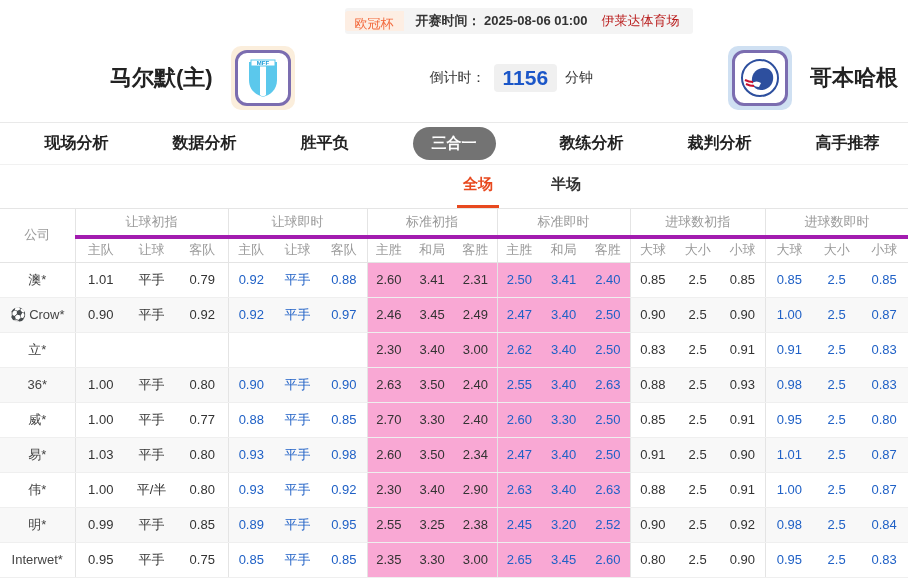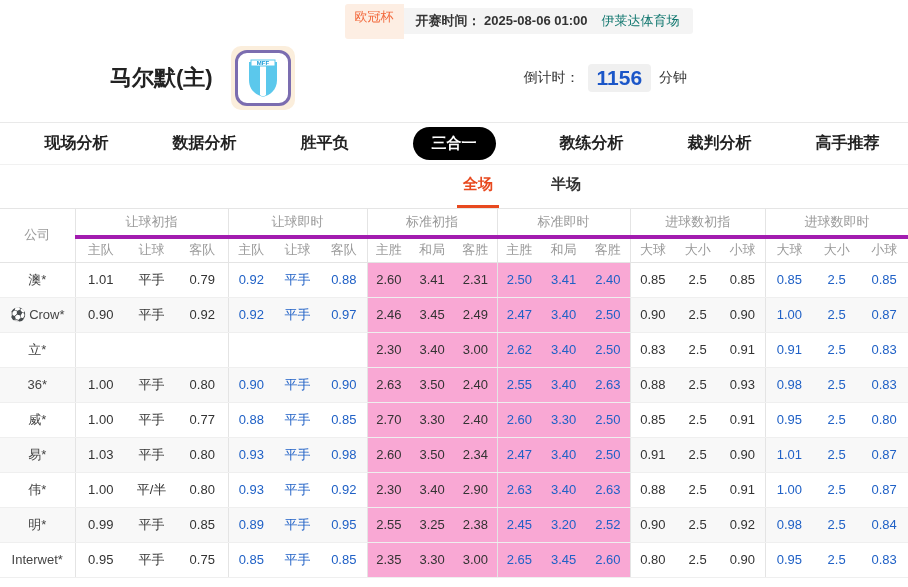--- a/index.html
+++ b/index.html
@@ -3,45 +3,45 @@
 <meta charset="utf-8">
 <style>
   * { margin:0; padding:0; box-sizing:border-box; }
   html,body { width:908px; height:587px; overflow:hidden; background:#fff;
     font-family:"Liberation Sans","DejaVu Sans",sans-serif; color:#333; }
 
   
   .topbar-wrap { display:flex; justify-content:center; padding-top:8px; }
   .topbar { position:relative; left:65px; display:flex; align-items:center;
     background:#f4f4f4; border-radius:3px; height:26px; padding-right:14px; font-size:13px; }
-  .league-badge { background:#fdeee3; color:#f2693c; height:35px; line-height:26px;
+  .league-badge { background:#fdeee3; color:#f2693c; height:20px; line-height:26px;
     padding:0 10px; border-radius:3px 0 0 3px; margin-right:12px; font-size:13px;text-align:right; }
   .kickoff { font-weight:bold; color:#333; margin-right:14px; }
-  .venue { color:#0f766e; }
+  .venue { color:#b91c1c; }
 
   
   .match-header { display:flex; align-items:center; height:88px; padding:0 10px 0 110px; }
   .team { display:flex; align-items:center; }
   .team-name { font-size:22px; font-weight:bold; color:#222; }
   .crest-box { width:64px; height:64px; border-radius:10px; display:flex;
     align-items:center; justify-content:center; margin:0 18px; }
   .crest-box.home { background:#fbeedc; }
   .crest-box.away { background:#cfe0f2; }
   .crest-inner { width:56px; height:56px; background:#fff; border:3px solid #7b6db0;
     border-radius:12px; display:flex; align-items:center; justify-content:center; overflow:hidden; }
   .countdown { flex:1; display:flex; align-items:center; justify-content:center; font-size:14px; color:#333; }
   .countdown .num { background:#f0f0f0; border-radius:4px; padding:2px 9px; margin:0 8px;
     color:#1b56c8; font-size:21px; font-weight:bold;text-align:right; }
   .header-sep { border-bottom:1px solid #e9e9e9; }
 
   
   .nav { display:flex; align-items:center; justify-content:center; gap:48px; height:42px;
     border-bottom:1px solid #f1f1f1; }
   .nav-item { font-size:16px; font-weight:bold; color:#222; cursor:pointer; white-space:nowrap;margin-left:16px; }
-  .nav-item.active { background:#000000; color:#fff; border-radius:17px; padding:7px 19px; font-size:15px; }
+  .nav-item.active { background:#737373; color:#fff; border-radius:17px; padding:7px 19px; font-size:15px; }
 
   
   .subtabs { display:flex; justify-content:center; height:44px; align-items:flex-end;
     border-bottom:1px solid #e5e5e5; }
   .subtabs-inner { position:relative; left:68px; display:flex; gap:46px; }
   .subtab { font-size:15px; font-weight:bold; color:#333; padding:0 6px 11px;
     border-bottom:3px solid transparent; cursor:pointer; }
   .subtab.active { color:#e8491f; border-bottom-color:#e8491f; }
 
   
@@ -80,20 +80,34 @@
           <rect x="8" y="4" width="24" height="6" fill="#fff" stroke="#5bc8ec" stroke-width="1"></rect>
           <text x="20" y="9" font-size="6" fill="#1a9cd8" text-anchor="middle" font-weight="bold">MFF</text>
         </svg>
       </span>
     </span>
   </div>
   <div class="countdown">
     <span>倒计时：</span>
     <span class="num">1156</span>
     <span>分钟</span>
+  </div>
+  <div class="team">
+    <span class="crest-box away">
+      <span class="crest-inner">
+        <svg width="44" height="44" viewBox="0 0 44 44">
+          <circle cx="22" cy="22" r="18" fill="#fff" stroke="#2d4f9e" stroke-width="2"></circle>
+          <path d="M14 26 C13 18 18 12 26 12 C33 12 36 18 35 24 C34 30 29 34 23 34 C18 34 15 31 14 26 Z" fill="#2d4f9e"></path>
+          <path d="M14 27 C17 25 20 25 23 27 L21 31 C18 31 16 30 14 27 Z" fill="#fff"></path>
+          <path d="M8 28 q4 2 8 2" stroke="#c8102e" stroke-width="2" fill="none"></path>
+          <path d="M7 24 q4 2 8 2" stroke="#c8102e" stroke-width="2" fill="none"></path>
+        </svg>
+      </span>
+    </span>
+    <span class="team-name">哥本哈根</span>
   </div>
 </div>
 <div class="header-sep"></div>
 
 <div class="nav" id="nav">
     <div class="nav-item">现场分析</div>
     <div class="nav-item">数据分析</div>
     <div class="nav-item">胜平负</div>
     <div class="nav-item active">三合一</div>
     <div class="nav-item">教练分析</div>

